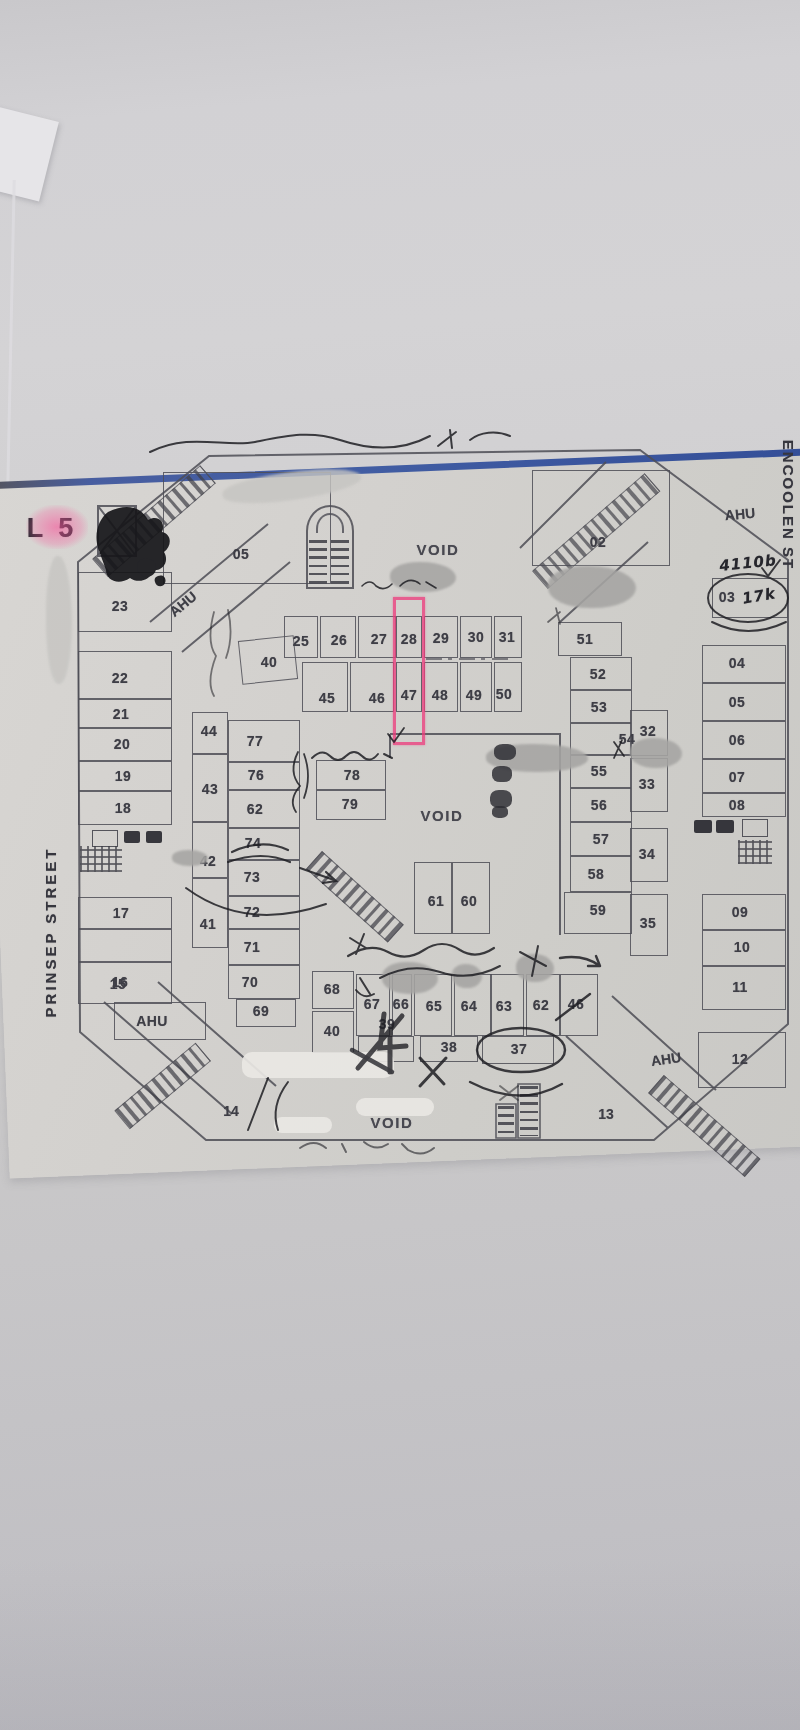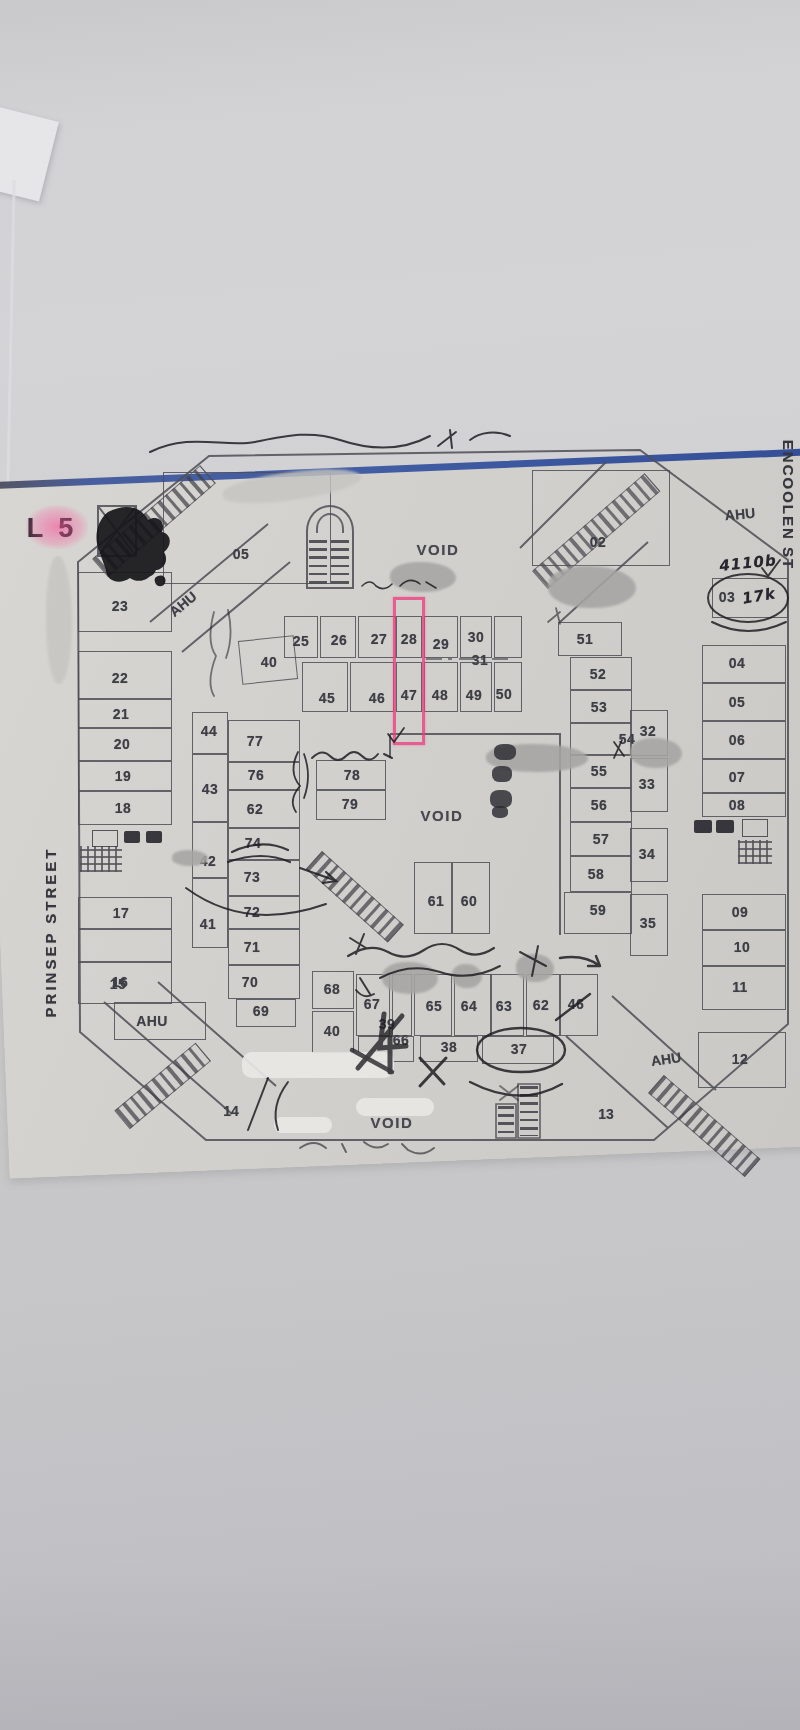--- a/index.html
+++ b/index.html
@@ -145,25 +145,25 @@
     <span class="ulabel" style="left: 269px; top: 662px;">40</span>
     <div class="ubox" style="left: 284px; top: 616px; width: 34px; height: 42px;"></div>
     <span class="ulabel" style="left: 301px; top: 641px;">25</span>
     <div class="ubox" style="left: 320px; top: 616px; width: 36px; height: 42px;"></div>
     <span class="ulabel" style="left: 339px; top: 640px;">26</span>
     <div class="ubox" style="left: 358px; top: 616px; width: 38px; height: 42px;"></div>
     <span class="ulabel" style="left: 379px; top: 639px;">27</span>
     <div class="ubox" style="left: 396px; top: 616px; width: 26px; height: 42px;"></div>
     <span class="ulabel" style="left: 409px; top: 639px;">28</span>
     <div class="ubox" style="left: 424px; top: 616px; width: 34px; height: 42px;"></div>
-    <span class="ulabel" style="left: 441px; top: 638px; margin-top: 6px;">29</span>
+    <span class="ulabel" style="left: 441px; top: 638px;">29</span>
     <div class="ubox" style="left: 460px; top: 616px; width: 32px; height: 42px;"></div>
     <span class="ulabel" style="left: 476px; top: 637px;">30</span>
     <div class="ubox" style="left: 494px; top: 616px; width: 28px; height: 42px;"></div>
-    <span class="ulabel" style="left: 480px; top: 637px; margin-top: 23px;">31</span>
+    <span class="ulabel" style="left: 507px; top: 637px;">31</span>
     <div class="ubox" style="left: 302px; top: 662px; width: 46px; height: 50px;"></div>
     <span class="ulabel" style="left: 327px; top: 698px;">45</span>
     <div class="ubox" style="left: 350px; top: 662px; width: 44px; height: 50px;"></div>
     <span class="ulabel" style="left: 377px; top: 698px;">46</span>
     <div class="ubox" style="left: 396px; top: 662px; width: 26px; height: 50px;"></div>
     <span class="ulabel" style="left: 409px; top: 695px;">47</span>
     <div class="ubox" style="left: 424px; top: 662px; width: 34px; height: 50px;"></div>
     <span class="ulabel" style="left: 440px; top: 695px;">48</span>
     <div class="ubox" style="left: 460px; top: 662px; width: 32px; height: 50px;"></div>
     <span class="ulabel" style="left: 474px; top: 695px;">49</span>
@@ -229,21 +229,21 @@
     <span class="ulabel" style="left: 436px; top: 901px;">61</span>
     <div class="ubox" style="left: 452px; top: 862px; width: 38px; height: 72px;"></div>
     <span class="ulabel" style="left: 469px; top: 901px;">60</span>
     <div class="ubox" style="left: 312px; top: 971px; width: 42px; height: 38px;"></div>
     <span class="ulabel" style="left: 332px; top: 989px;">68</span>
     <div class="ubox" style="left: 312px; top: 1011px; width: 42px; height: 42px;"></div>
     <span class="ulabel" style="left: 332px; top: 1031px;">40</span>
     <div class="ubox" style="left: 356px; top: 974px; width: 34px; height: 62px;"></div>
     <span class="ulabel" style="left: 372px; top: 1004px;">67</span>
     <div class="ubox" style="left: 392px; top: 974px; width: 20px; height: 62px;"></div>
-    <span class="ulabel" style="left: 401px; top: 1004px; margin-top: 36px;">66</span>
+    <span class="ulabel" style="left: 401px; top: 1004px;">66</span>
     <div class="ubox" style="left: 414px; top: 974px; width: 38px; height: 62px;"></div>
     <span class="ulabel" style="left: 434px; top: 1006px;">65</span>
     <div class="ubox" style="left: 454px; top: 974px; width: 38px; height: 62px;"></div>
     <span class="ulabel" style="left: 469px; top: 1006px;">64</span>
     <div class="ubox" style="left: 490px; top: 974px; width: 34px; height: 62px;"></div>
     <span class="ulabel" style="left: 504px; top: 1006px;">63</span>
     <div class="ubox" style="left: 526px; top: 974px; width: 34px; height: 62px;"></div>
     <span class="ulabel" style="left: 541px; top: 1005px;">62</span>
     <div class="ubox" style="left: 560px; top: 974px; width: 38px; height: 62px;"></div>
     <span class="ulabel" style="left: 576px; top: 1004px;">46</span>

